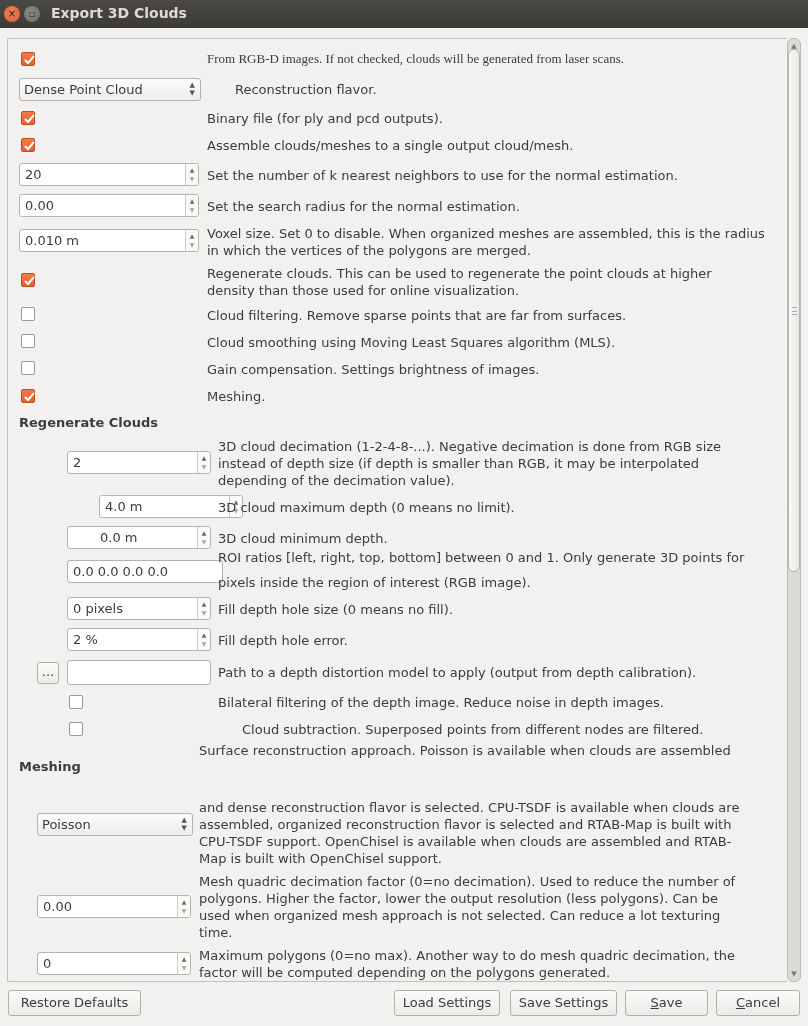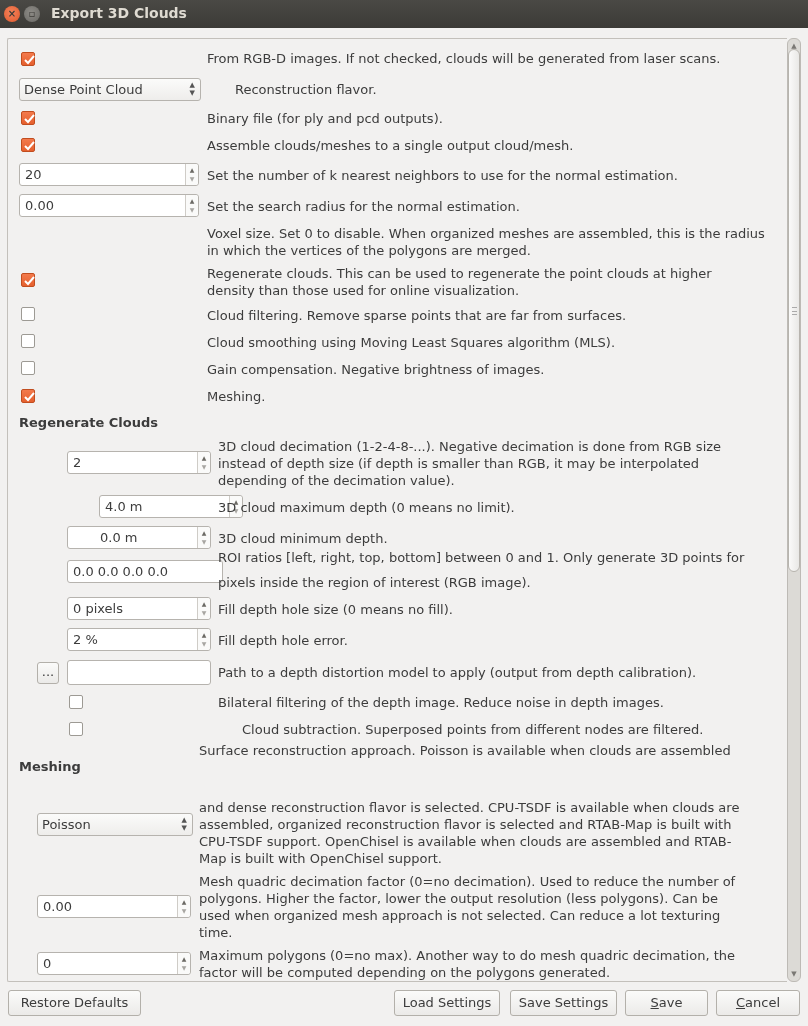--- a/index.html
+++ b/index.html
@@ -84,21 +84,21 @@
   <div class="title">Export 3D Clouds</div>
 </div>
 
 <div class="scrollframe">
 
   <div class="cb on" style="left:13px;top:13px;">
       <svg width="12" height="12">
         <path d="M2 6 L5 9 L11 2" stroke="#fff" stroke-width="2" fill="none"></path>
       </svg>
     </div>
-  <div class="lbl" style="left:199px;top:11px;">From RGB-D images. If not checked, clouds will be generated from laser scans.</div>
+  <div class="lbl" style="left:199px;top:11px;font-family:Liberation Serif, serif;">From RGB-D images. If not checked, clouds will be generated from laser scans.</div>
 
   <div class="combo" style="left:11px;top:39px;width:182px;">
     <span>Dense Point Cloud</span>
     <span class="ud">▲<br>▼</span>
   </div>
   <div class="lbl" style="left:227px;top:42px;">Reconstruction flavor.</div>
 
   <div class="cb on" style="left:13px;top:72px;">
       <svg width="12" height="12">
         <path d="M2 6 L5 9 L11 2" stroke="#fff" stroke-width="2" fill="none"></path>
@@ -124,39 +124,46 @@
 
   <div class="spin" style="left:11px;top:155px;width:180px;">
     <span>0.00</span>
     <div class="arrows">
         <span class="u">▲</span>
         <span class="d">▼</span>
       </div>
   </div>
   <div class="lbl" style="left:199px;top:159px;">Set the search radius for the normal estimation.</div>
 
+  <div class="spin" style="left:11px;top:190px;width:180px;">
+    <span>0.010 m</span>
+    <div class="arrows">
+        <span class="u">▲</span>
+        <span class="d">▼</span>
+      </div>
+  </div>
   <div class="lbl" style="left:199px;top:186px;">Voxel size. Set 0 to disable. When organized meshes are assembled, this is the radius</div>
   <div class="lbl" style="left:199px;top:203px;">in which the vertices of the polygons are merged.</div>
 
   <div class="cb on" style="left:13px;top:234px;">
       <svg width="12" height="12">
         <path d="M2 6 L5 9 L11 2" stroke="#fff" stroke-width="2" fill="none"></path>
       </svg>
     </div>
   <div class="lbl" style="left:199px;top:226px;">Regenerate clouds. This can be used to regenerate the point clouds at higher</div>
   <div class="lbl" style="left:199px;top:243px;">density than those used for online visualization.</div>
 
   <div class="cb" style="left:13px;top:268px;"></div>
   <div class="lbl" style="left:199px;top:268px;">Cloud filtering. Remove sparse points that are far from surfaces.</div>
 
   <div class="cb" style="left:13px;top:295px;"></div>
   <div class="lbl" style="left:199px;top:295px;">Cloud smoothing using Moving Least Squares algorithm (MLS).</div>
 
   <div class="cb" style="left:13px;top:322px;"></div>
-  <div class="lbl" style="left:199px;top:322px;">Gain compensation. Negative brightness of images.</div>
+  <div class="lbl" style="left:199px;top:322px;">Gain compensation. Settings brightness of images.</div>
 
   <div class="cb on" style="left:13px;top:350px;">
       <svg width="12" height="12">
         <path d="M2 6 L5 9 L11 2" stroke="#fff" stroke-width="2" fill="none"></path>
       </svg>
     </div>
   <div class="lbl" style="left:199px;top:349px;">Meshing.</div>
 
   <div class="section" style="left:11px;top:376px;">Regenerate Clouds</div>
 

